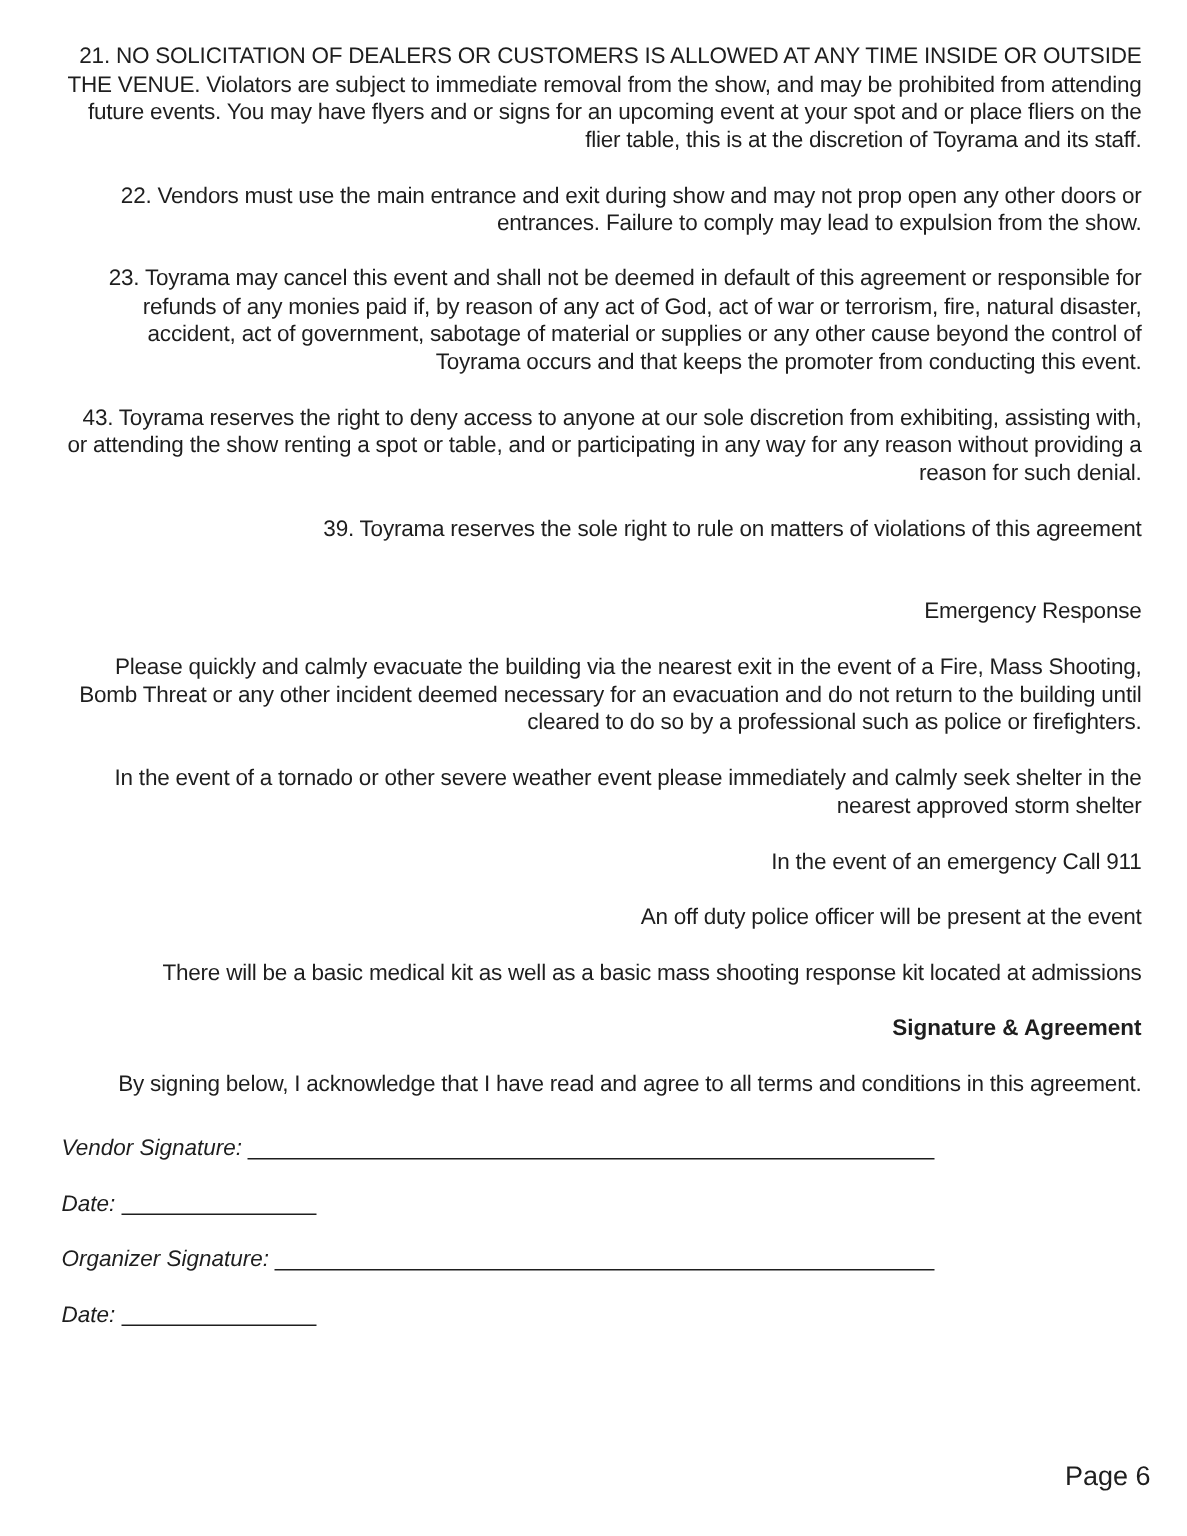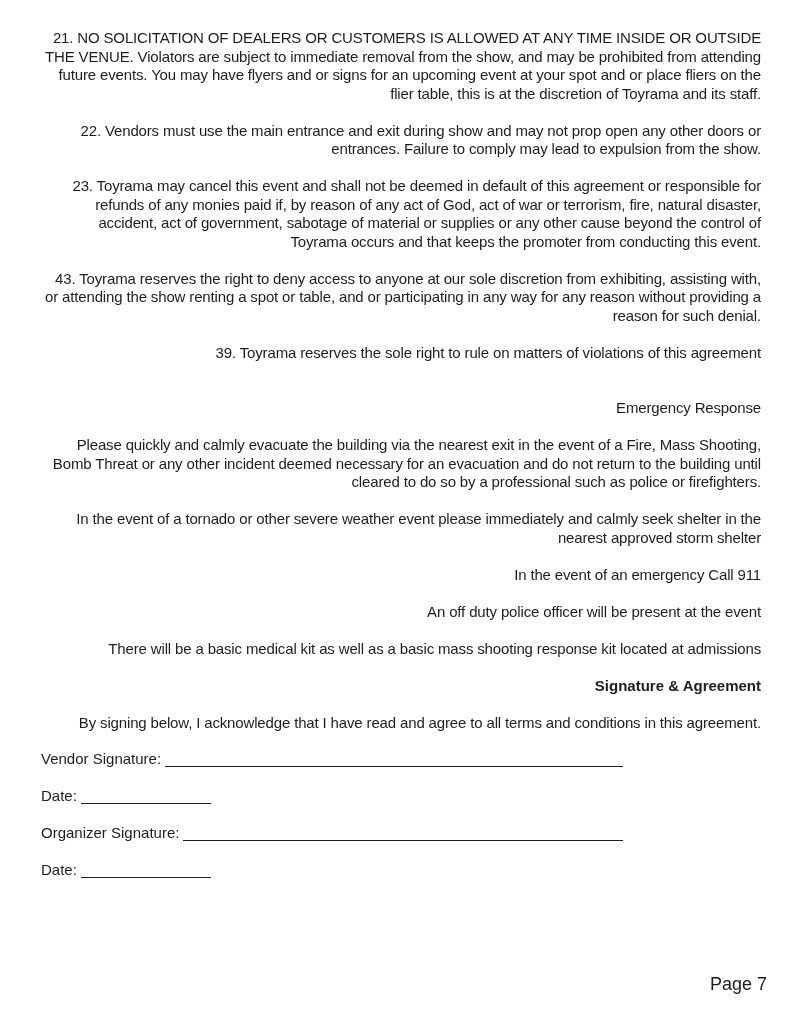--- a/index.html
+++ b/index.html
@@ -31,22 +31,23 @@
     .para.gap-big {
       margin-bottom: 37px;
     }
     .heading-bold {
       font-weight: bold;
       margin: 0 0 18.5px 0;
       text-align: right;
     }
     .sig-row {
       display: flex;
-      align-items: center;
+      align-items: flex-start;
       margin: 0 0 18.5px 0;
+      font-style: italic;
     }
     .sig-row.after-big {
       margin-top: 14px;
     }
     .sig-label {
       white-space: pre;
     }
     .sig-line {
       border-bottom: 1px solid #1e1e1e;
       height: 15px;
@@ -74,34 +75,34 @@
   <p class="para gap-big">39. Toyrama reserves the sole right to rule on matters of violations of this agreement</p>
 
   <p class="para">Emergency Response</p>
   <p class="para">Please quickly and calmly evacuate the building via the nearest exit in the event of a Fire, Mass Shooting, Bomb Threat or any other incident deemed necessary for an evacuation and do not return to the building until cleared to do so by a professional such as police or firefighters.</p>
   <p class="para">In the event of a tornado or other severe weather event please immediately and calmly seek shelter in the nearest approved storm shelter</p>
   <p class="para">In the event of an emergency Call 911</p>
   <p class="para">An off duty police officer will be present at the event</p>
   <p class="para">There will be a basic medical kit as well as a basic mass shooting response kit located at admissions</p>
 
   <p class="heading-bold">Signature &amp; Agreement</p>
-  <p class="para" style="margin-bottom:18px;">By signing below, I acknowledge that I have read and agree to all terms and conditions in this agreement.</p>
+  <p class="para" style="margin-bottom:25px;">By signing below, I acknowledge that I have read and agree to all terms and conditions in this agreement.</p>
 
   <div class="sig-row">
     <span class="sig-label">Vendor Signature:</span>
     <span class="sig-line long-vendor"></span>
   </div>
   <div class="sig-row">
     <span class="sig-label">Date:</span>
     <span class="sig-line date"></span>
   </div>
 
   <div class="sig-row after-big">
     <span class="sig-label">Organizer Signature:</span>
     <span class="sig-line long-org"></span>
   </div>
   <div class="sig-row">
     <span class="sig-label">Date:</span>
     <span class="sig-line date"></span>
   </div>
 </div>
 
-<div class="page-number">Page 7</div>
+<div class="page-number">Page 6</div>
 
 </body></html>

